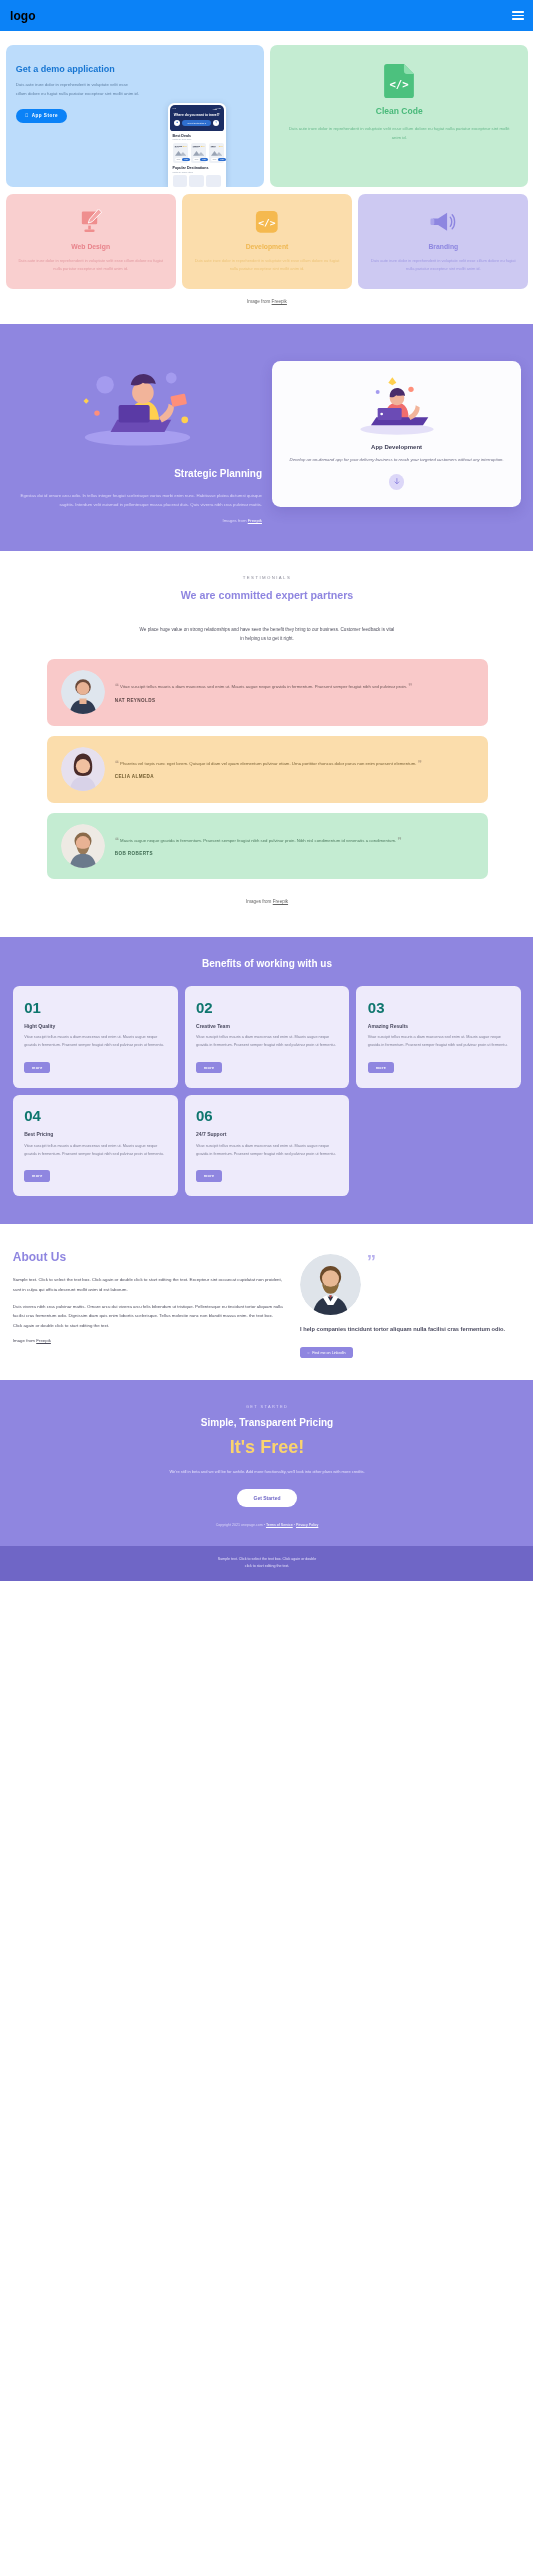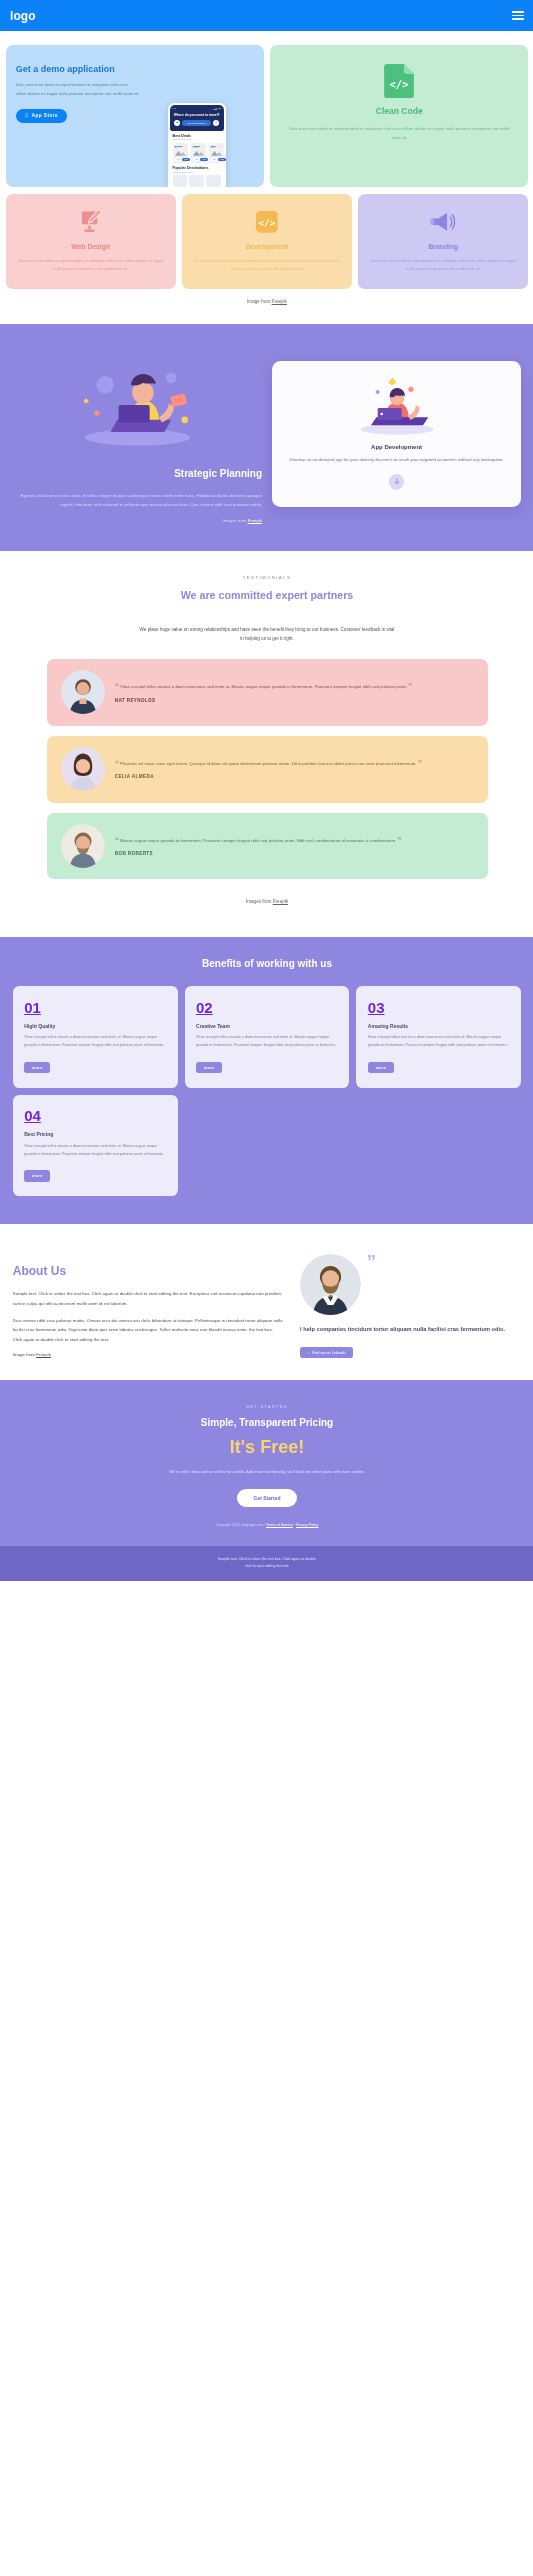--- a/index.html
+++ b/index.html
@@ -10,21 +10,21 @@
     color: #3b3b4f;
     -webkit-font-smoothing: antialiased;
   }
   .page { width: 534px; position: relative; overflow: hidden; }
 
   
   .topbar {
     height: 31px; background: #0b82f7; display: flex; align-items: center;
     justify-content: space-between; padding: 0 10px;
   }
-  .logo { color: #ffffff; font-size: 12px; font-weight: 700; letter-spacing: 0.1px; }
+  .logo { color: #000000; font-size: 12px; font-weight: 700; letter-spacing: 0.1px; }
   .burger { display: flex; flex-direction: column; gap: 2.1px; cursor: pointer; }
   .burger span { display: block; width: 12px; height: 1.4px; background: #fff; border-radius: 0.7px; }
 
   
   .s1 { padding: 14.2px 5.7px 4.3px; background:#fff; }
   .grid-top { display: grid; grid-template-columns: 1fr 1fr; gap: 6.4px; }
   .card { border-radius: 7.1px; overflow: hidden; position: relative; }
   .card-demo { background: #bcdcfb; padding: 12.8px 10px 0; display:flex; min-height: 142px; justify-content: flex-end; }
   .demo-txt { width: 52%; padding-top: 5.7px; }
   .demo-title { color:#1876d2; font-size: 9px; font-weight: 700; margin-bottom: 6.4px; }
@@ -111,30 +111,30 @@
   .tst-txt { font-size: 4.3px; line-height: 2.1; color:#6d5757; }
   .t-or .tst-txt { color:#7d6437; } .t-gr .tst-txt { color:#4d7a5f; }
   .tst-name { font-size: 4.6px; font-weight: 700; letter-spacing: 0.4px; margin-top: 6.4px; color:#5b4444; }
   .t-or .tst-name { color:#6f5a2c; } .t-gr .tst-name { color:#3f6b52; }
 
   
   .s4 { background:#8f86e0; padding: 21.3px 12.8px 28.5px; margin-top: 10px; }
   .s4-h { text-align:center; color:#fff; font-size: 10px; font-weight: 700; margin-bottom: 17px; }
   .bgrid { display:grid; grid-template-columns: repeat(3, 1fr); gap: 7.1px; }
   .bcard { background:#eeebfb; border-radius: 6.4px; padding: 12.8px 11.4px 14.2px; }
-  .bnum { font-size: 15px; font-weight: 700; color:#6d28d9; margin-bottom: 6.4px; text-decoration: underline; }
+  .bnum { font-size: 15px; font-weight: 700; color:#0f766e; margin-bottom: 6.4px; }
   .bttl { font-size: 5px; font-weight: 700; color:#4b4b60; margin-bottom: 5.7px; }
   .bp { font-size: 3.8px; line-height: 2.1; color:#7e7e95; margin-bottom: 8.5px; }
   .bmore { display:inline-block; background:#8f86e0; color:#fff; font-size: 3.7px; font-weight:700;
            letter-spacing:0.4px; padding: 3.6px 7.8px; border-radius: 2.8px; border:none; cursor:pointer; }
 
   
   .s5 { background:#fff; padding: 25.6px 12.8px 21.3px; display:flex; gap: 17px; }
   .a-left { width: 55%; }
-  .a-h { font-size: 12px; font-weight: 700; color:#8f86e0; margin-bottom: 11.4px; margin-top: 14px; }
+  .a-h { font-size: 12px; font-weight: 700; color:#8f86e0; margin-bottom: 11.4px; }
   .a-p { font-size: 4.4px; line-height: 2.15; color:#4c4c5c; margin-bottom: 7.8px; }
   .a-credit { font-size: 4.4px; color:#4c4c5c; }
   .a-credit a { color:#4c4c5c; }
   .a-right { width: 45%; padding-top: 4.3px; }
   .a-photo-row { display:flex; align-items:flex-start; gap: 5.7px; }
   .a-photo { width: 61px; height: 61px; border-radius: 50%; overflow:hidden; flex:0 0 61px; }
   .bigq { font-size: 18.5px; color:#b9b2ee; line-height: .9; font-weight:700; }
   .a-quote { font-size: 5.7px; font-weight: 700; line-height: 1.75; color:#4b4b60; margin: 10px 0 8.5px; }
   .li-btn { display:inline-flex; align-items:center; gap:2.8px; background:#8f86e0; color:#fff;
             font-size: 3.7px; padding: 3.6px 7.1px; border-radius: 2.8px; border:none; cursor:pointer; }
@@ -459,20 +459,26 @@
         <div class="bttl">Amazing Results</div>
         <div class="bp">Vitae suscipit tellus mauris a diam maecenas sed enim ut. Mauris augue neque gravida in fermentum. Praesent semper feugiat nibh sed pulvinar proin ut fermentu.</div>
         <button class="bmore">more</button>
       </div>
       <div class="bcard">
         <div class="bnum">04</div>
         <div class="bttl">Best Pricing</div>
         <div class="bp">Vitae suscipit tellus mauris a diam maecenas sed enim ut. Mauris augue neque gravida in fermentum. Praesent semper feugiat nibh sed pulvinar proin ut fermentu.</div>
         <button class="bmore">more</button>
       </div>
+      <div class="bcard">
+        <div class="bnum">06</div>
+        <div class="bttl">24/7 Support</div>
+        <div class="bp">Vitae suscipit tellus mauris a diam maecenas sed enim ut. Mauris augue neque gravida in fermentum. Praesent semper feugiat nibh sed pulvinar proin ut fermentu.</div>
+        <button class="bmore">more</button>
+      </div>
     </div>
   </div>
 
   <div class="s5">
     <div class="a-left">
       <div class="a-h">About Us</div>
       <div class="a-p">Sample text. Click to select the text box. Click again or double click to start editing the text. Excepteur sint occaecat cupidatat non proident, sunt in culpa qui officia deserunt mollit anim id est laborum.</div>
       <div class="a-p">Duis viverra nibh cras pulvinar mattis. Ornare arcu dui viverra arcu felis bibendum ut tristique. Pellentesque eu tincidunt tortor aliquam nulla facilisi cras fermentum odio. Dignissim diam quis enim lobortis scelerisque. Tellus molestie nunc non blandit massa enim. the text box. Click again or double click to start editing the text.</div>
       <div class="a-credit">
         <span>Image from </span><a href="#">Freepik</a>

